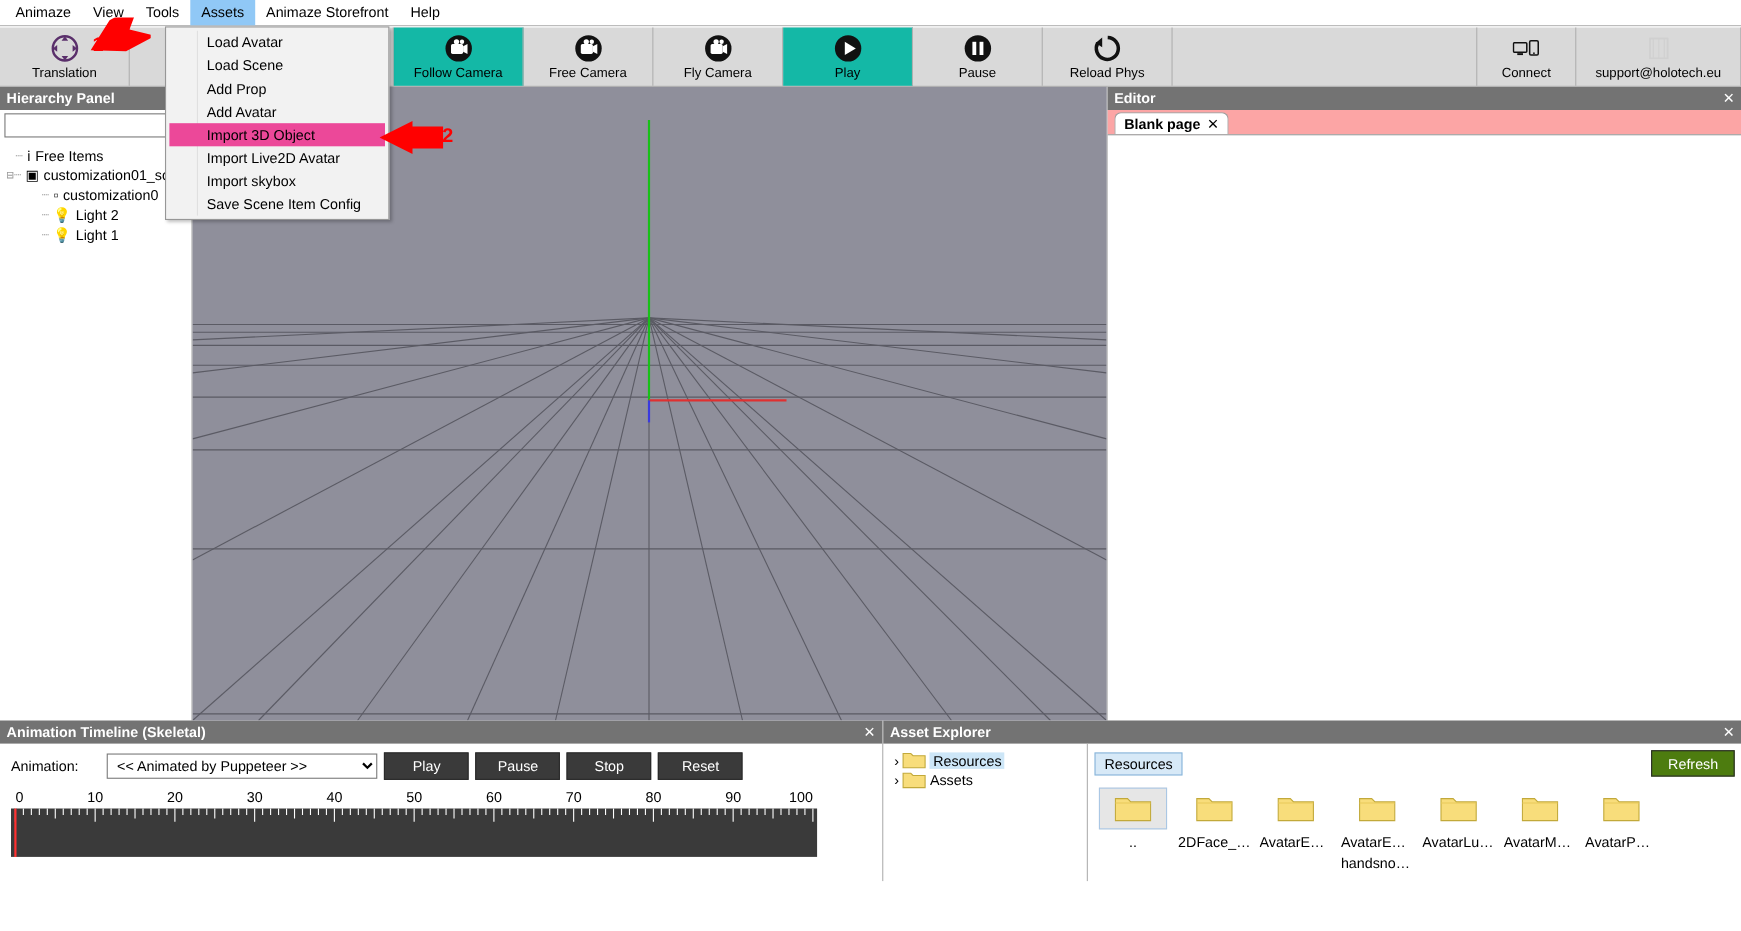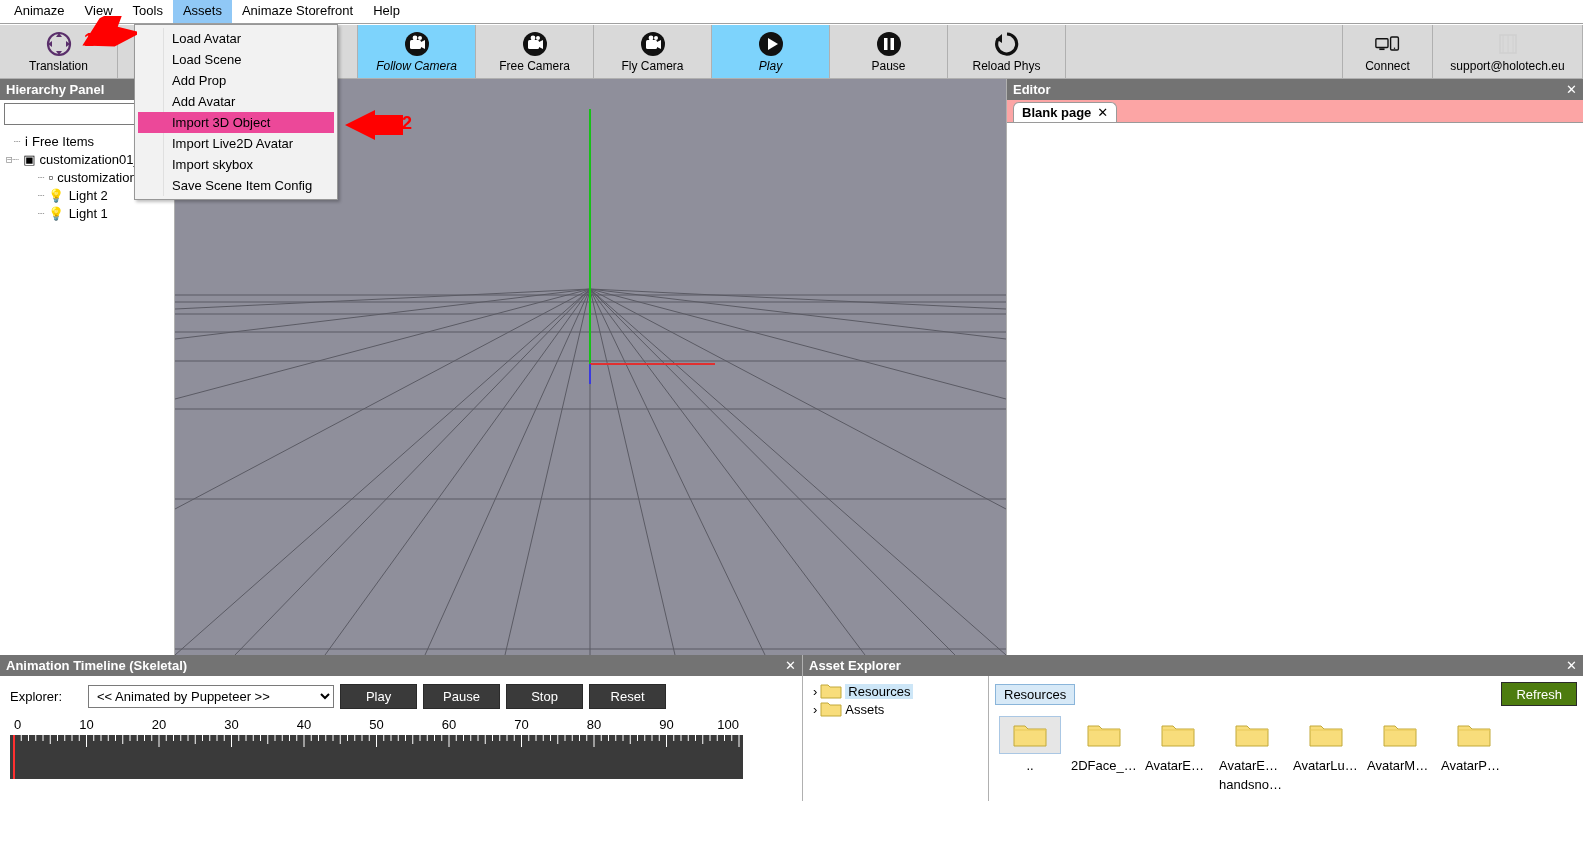--- a/index.html
+++ b/index.html
@@ -4,29 +4,29 @@
 <style>
 * { margin:0; padding:0; box-sizing:border-box; font-family:"Segoe UI",Tahoma,sans-serif; font-size:13px; }
 body { width:1583px; height:846px; background:#fff; overflow:hidden; position:relative; }
 
 
 .menubar { display:flex; align-items:stretch; height:24px; border-bottom:1px solid #a0a0a0; background:#fff; padding:0 4px; }
 .menubar-item { padding:3px 10px; cursor:default; }
 .menubar-item.active { background:#90c8f6; }
 
 
-.dropdown { position:absolute; left:134px; top:24px; width:204px; background:#f2f2f2; border:1px solid #979797; box-shadow:2px 2px 3px rgba(0,0,0,.25); padding:3px 3px; z-index:200; }
+.dropdown { position:absolute; left:150px; top:24px; width:204px; background:#f2f2f2; border:1px solid #979797; box-shadow:2px 2px 3px rgba(0,0,0,.25); padding:3px 3px; z-index:200; }
 .dropdown-gutter { position:absolute; left:3px; top:3px; bottom:3px; width:26px; background:#f2f2f2; border-right:1px solid #e0e0e0; }
 .dropdown-item { position:relative; padding:3px 12px 3px 34px; cursor:default; }
 .dropdown-item.highlight { background:#ec4899; }
 
 
 .toolbar { display:flex; align-items:stretch; height:55px; background:#d9d9d9; border-top:1px solid #fff; border-bottom:1px solid #b0b0b0; }
 .tool-btn { width:118px; display:flex; flex-direction:column; align-items:center; justify-content:center; border-right:1px solid #b0b0b0; cursor:default; gap:2px; }
-.tool-btn.active { background:#7dd3fc;font-style:italic; }
+.tool-btn.active { background:#14b8a6; }
 .tool-icon { width:26px; height:26px; }
 .tool-lbl { font-size:12px; }
 .tool-spacer { flex:1; border-right:1px solid #b0b0b0; }
 
 
 .panel-hdr { background:#737373; color:#fff; font-weight:600; font-size:13px; padding:3px 6px; display:flex; align-items:center; }
 .panel-hdr .x { margin-left:auto; font-weight:400; cursor:default; }
 
 
 .mainrow { display:flex; height:576px; }
@@ -290,21 +290,21 @@
 </div>
 
 <div class="bottomrow">
 
   <div class="timeline">
     <div class="panel-hdr">
       <span>Animation Timeline (Skeletal)</span>
       <span class="x">✕</span>
     </div>
     <div class="tl-controls">
-      <span>Explorer:</span>
+      <span>Animation:</span>
       <select>
         <option>&lt;&lt; Animated by Puppeteer &gt;&gt;</option>
       </select>
       <button>Play</button>
       <button>Pause</button>
       <button>Stop</button>
       <button>Reset</button>
     </div>
     <div class="ruler">
       <svg id="ruler-svg" width="733" height="66">

